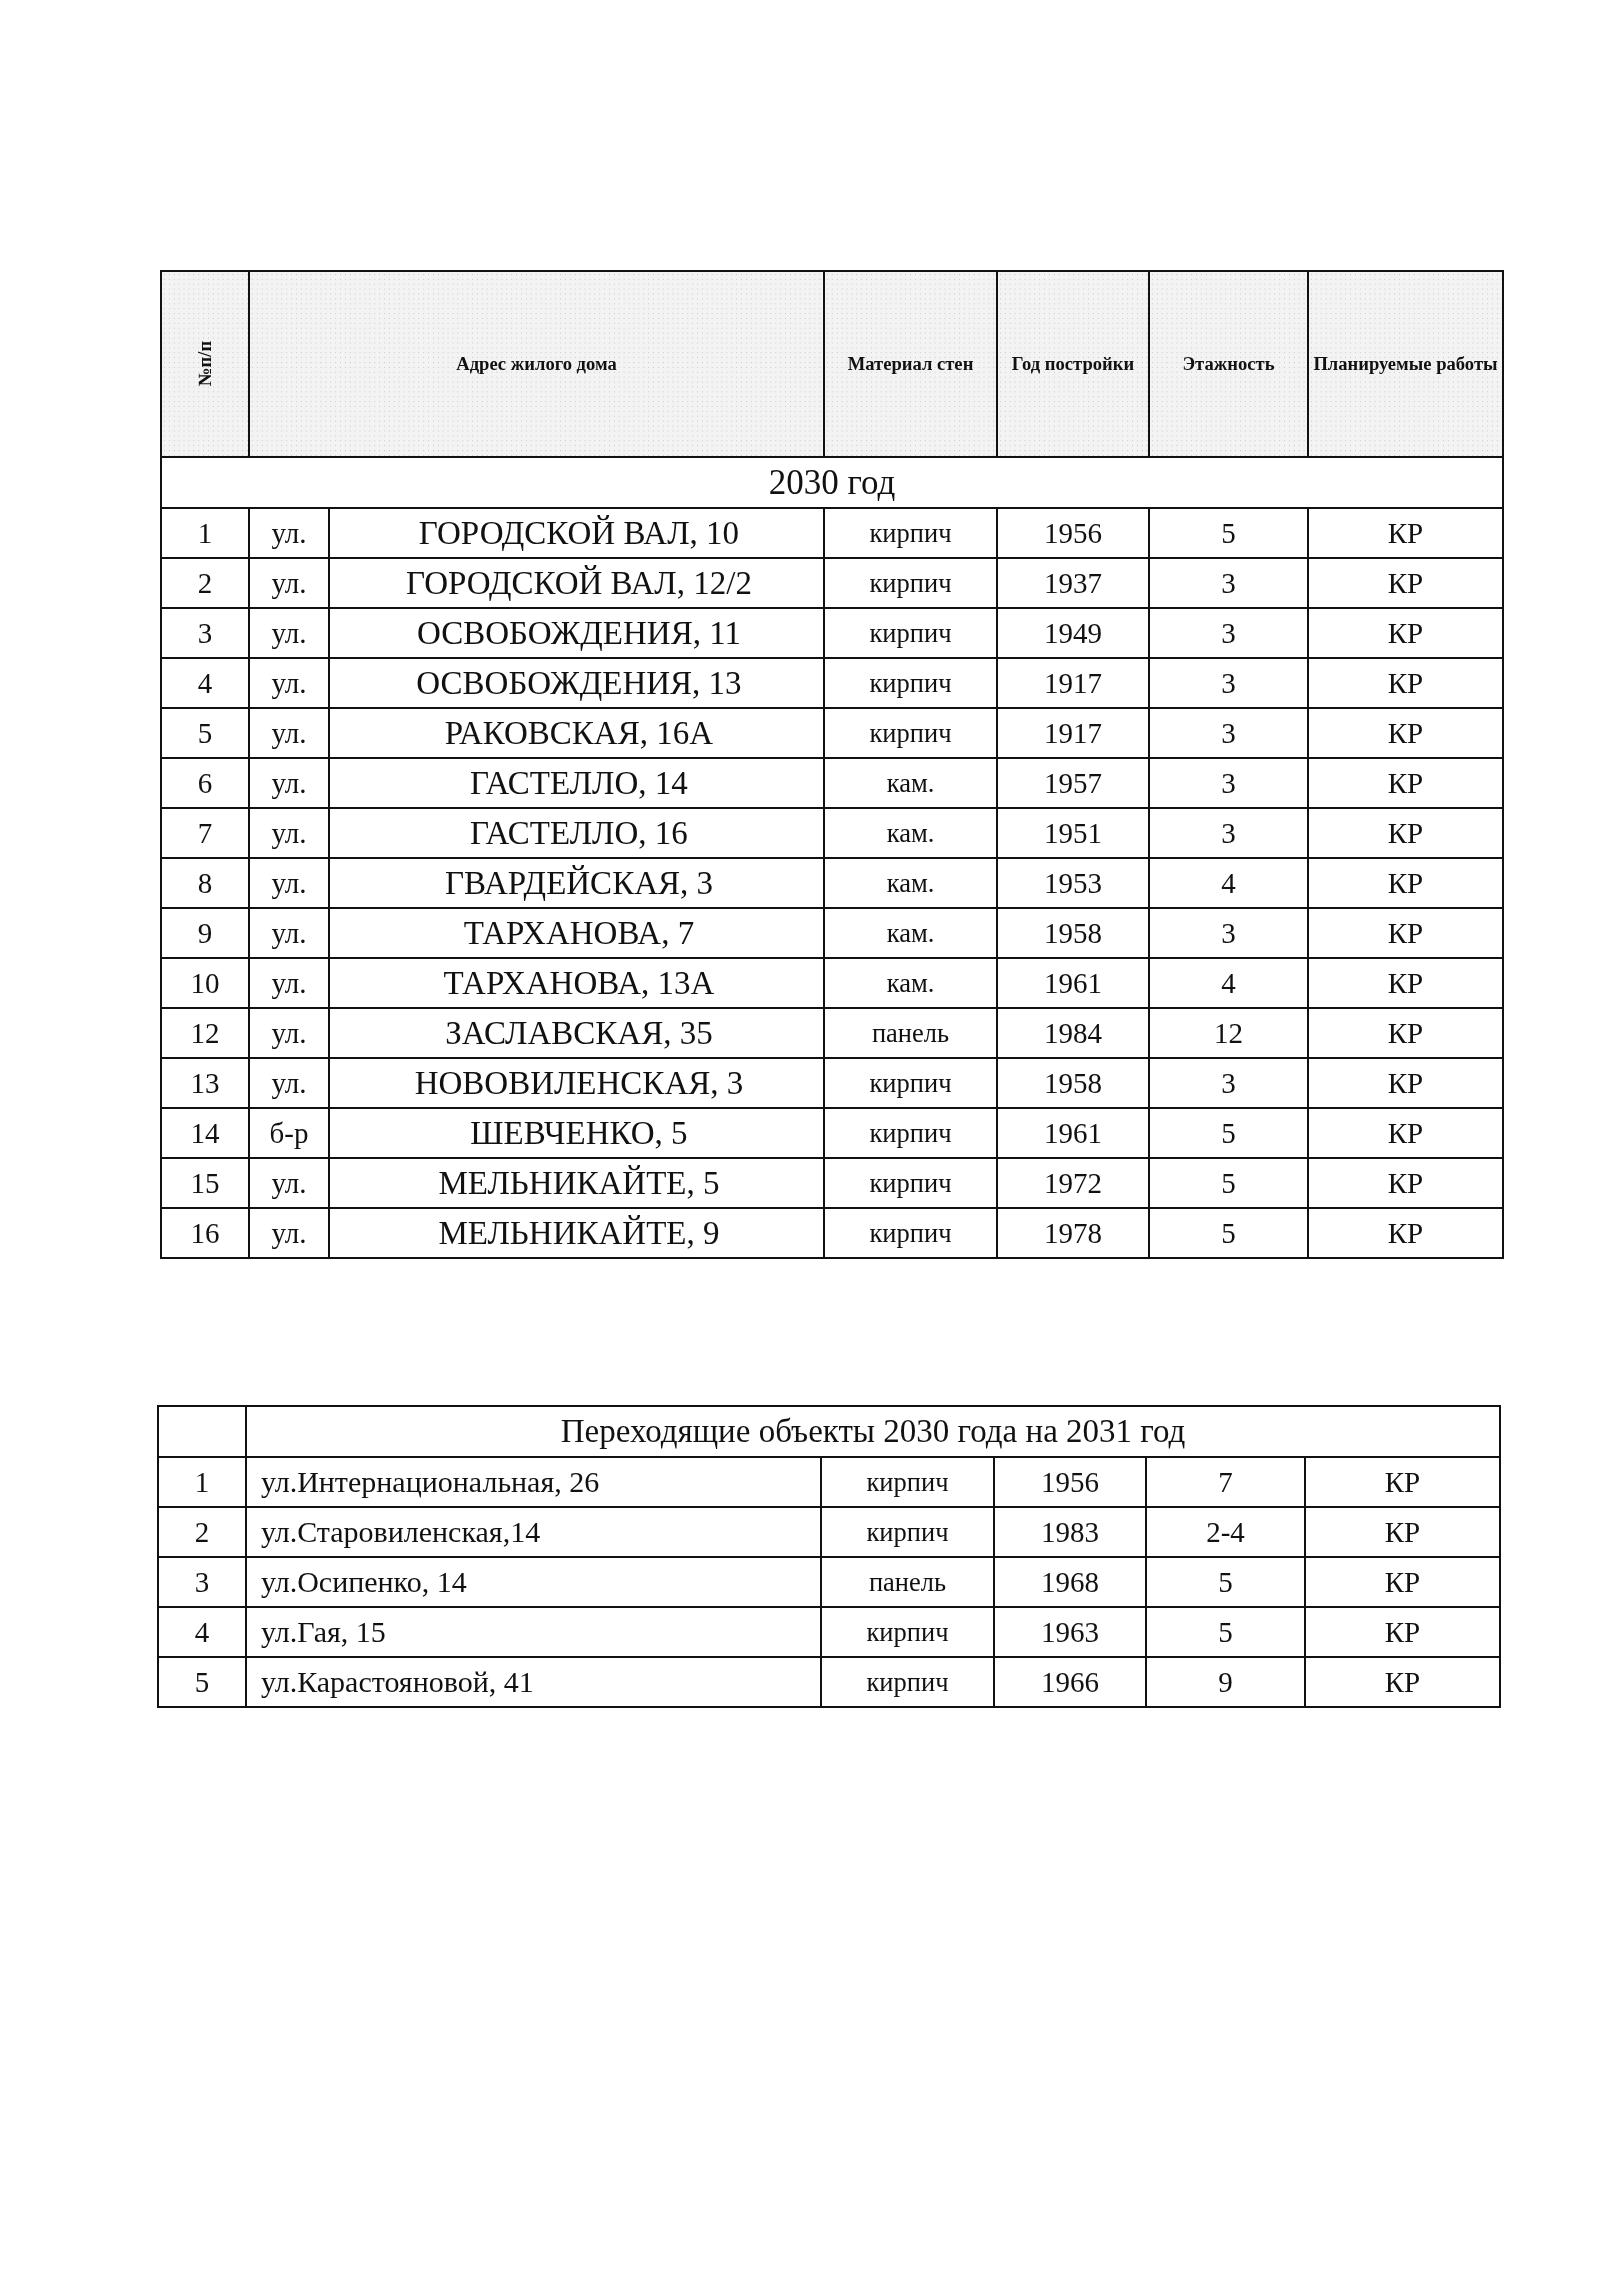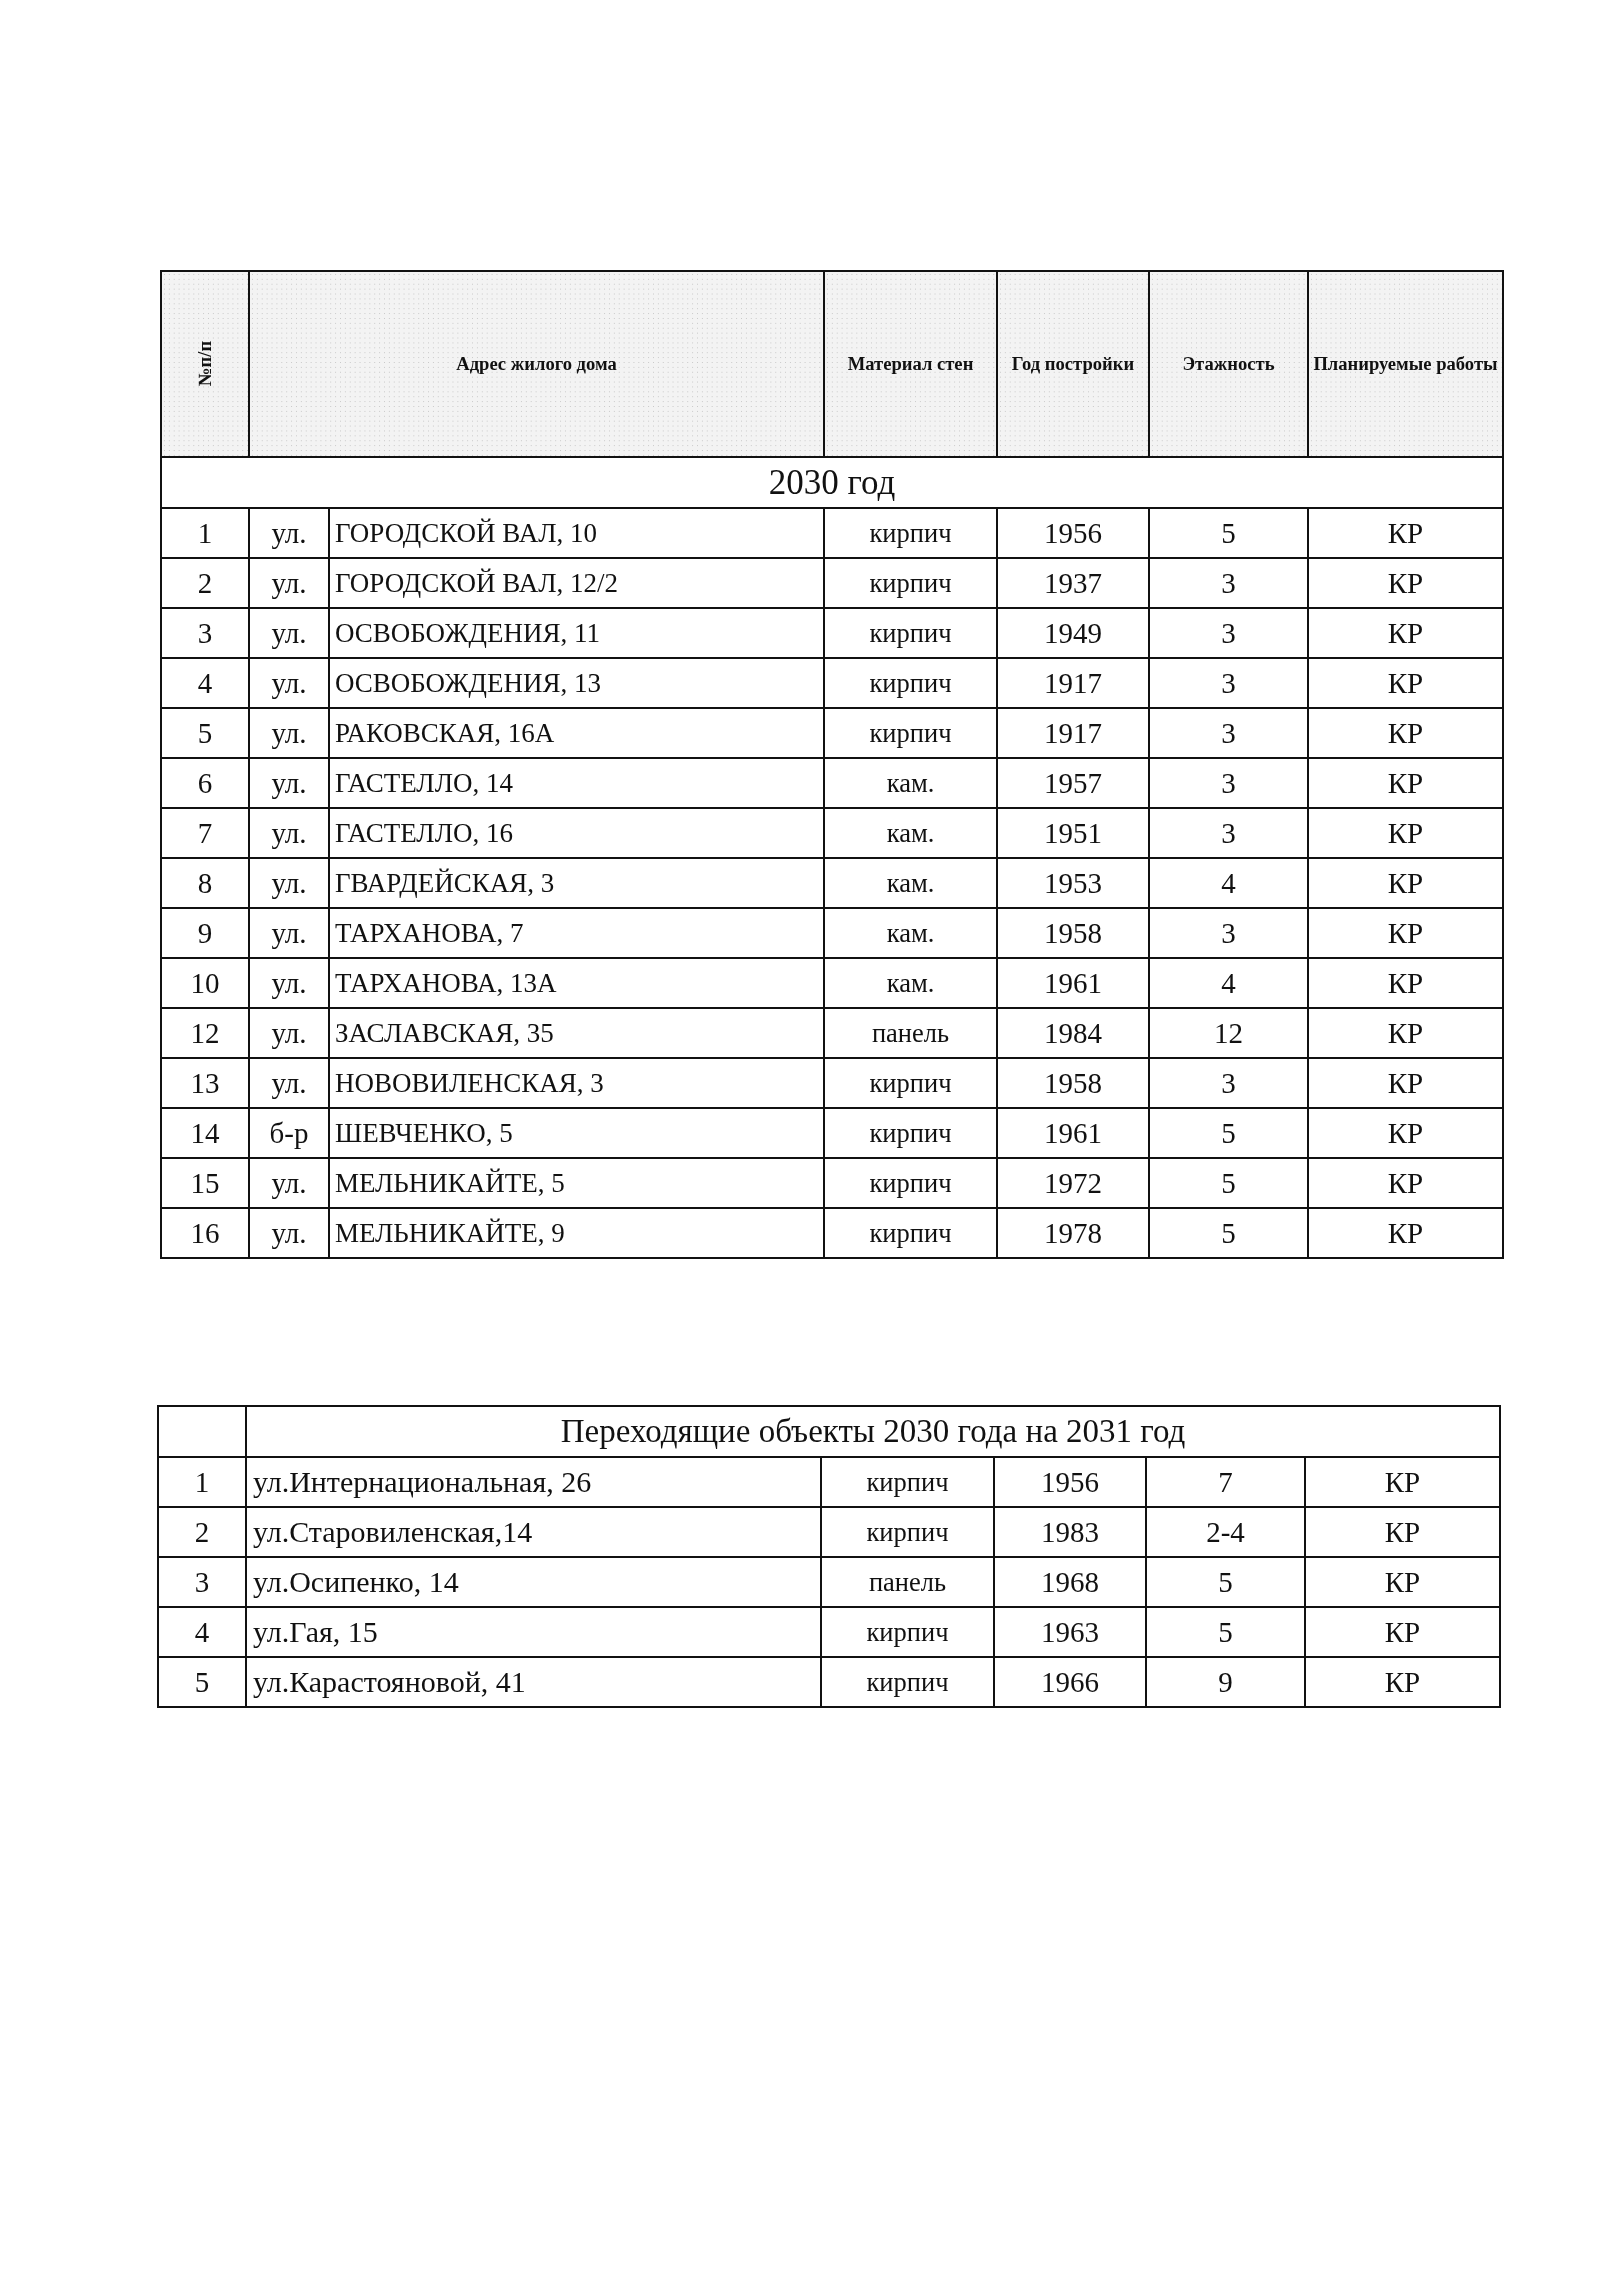--- a/index.html
+++ b/index.html
@@ -7,28 +7,28 @@
     .tbl { position: absolute; border-collapse: collapse; table-layout: fixed; }
     .tbl td { border: 2.5px solid #111; padding: 0; text-align: center; vertical-align: middle; overflow: hidden; white-space: nowrap; }
     #main { left: 160px; top: 270px; width: 1343px; }
     #main .hdr td { height: 184px; font-weight: bold; font-size: 18.6px; line-height: 1.35; white-space: normal;
       background-color: #f3f3f3;
       background-image: radial-gradient(#c8c8c8 0.8px, transparent 0.9px);
       background-size: 4.9px 4.9px; }
     .rot { display: inline-block; transform: rotate(-90deg); white-space: nowrap; }
     #main .section td { height: 49px; font-weight: normal; font-size: 35px; }
     #main .row td { height: 48px; font-size: 29px; }
-    #main .row td.addr { text-align: left; padding-left: 4.9px; font-size: 27px; }
+    #main .row td.addr { text-align: center; padding-left: 4.9px; font-size: 33px; }
     #main .row td.type { font-size: 29px; }
     #main .row td.mat { font-size: 26.5px; }
     #second { left: 157px; top: 1405px; width: 1343px; }
     #second .title td { height: 49px; font-size: 33px; }
     #second .title b { font-weight: normal; }
     #second .row td { height: 48px; font-size: 29px; }
-    #second .row td.addr { text-align: left; padding-left: 6px; font-size: 30px; }
+    #second .row td.addr { text-align: left; padding-left: 14px; font-size: 30px; }
     #second .row td.mat { font-size: 26.5px; }
   </style>
 </head>
 <body>
 
 <table id="main" class="tbl">
   <colgroup>
     <col style="width:88px">
       <col style="width:80px">
       <col style="width:495px">

